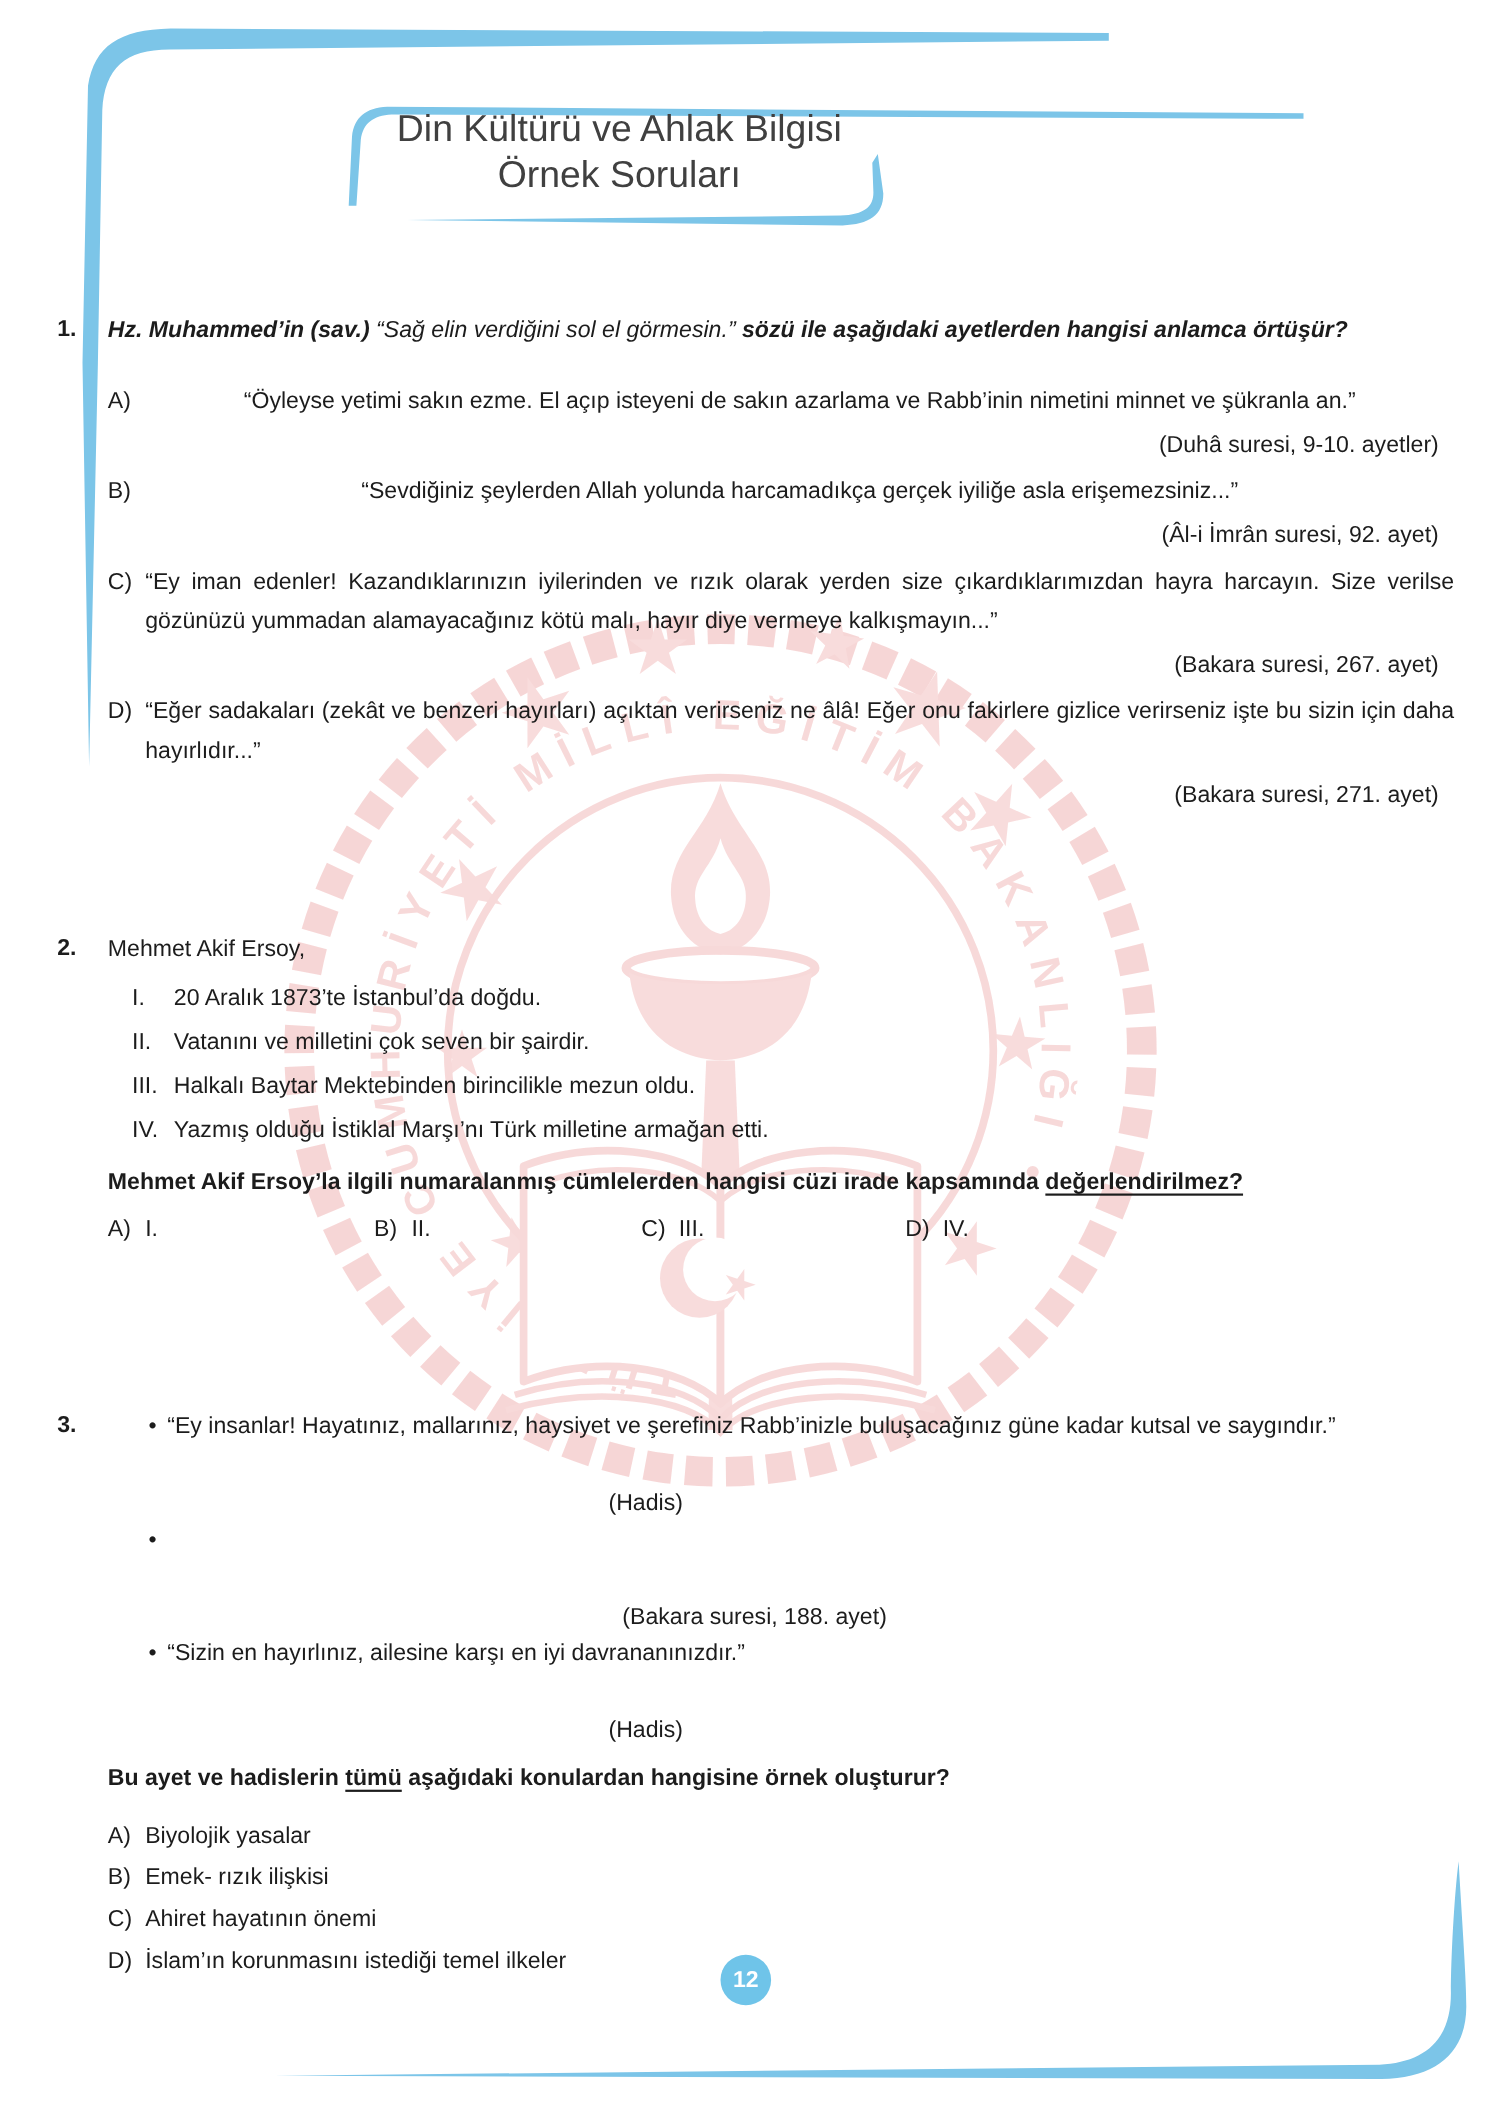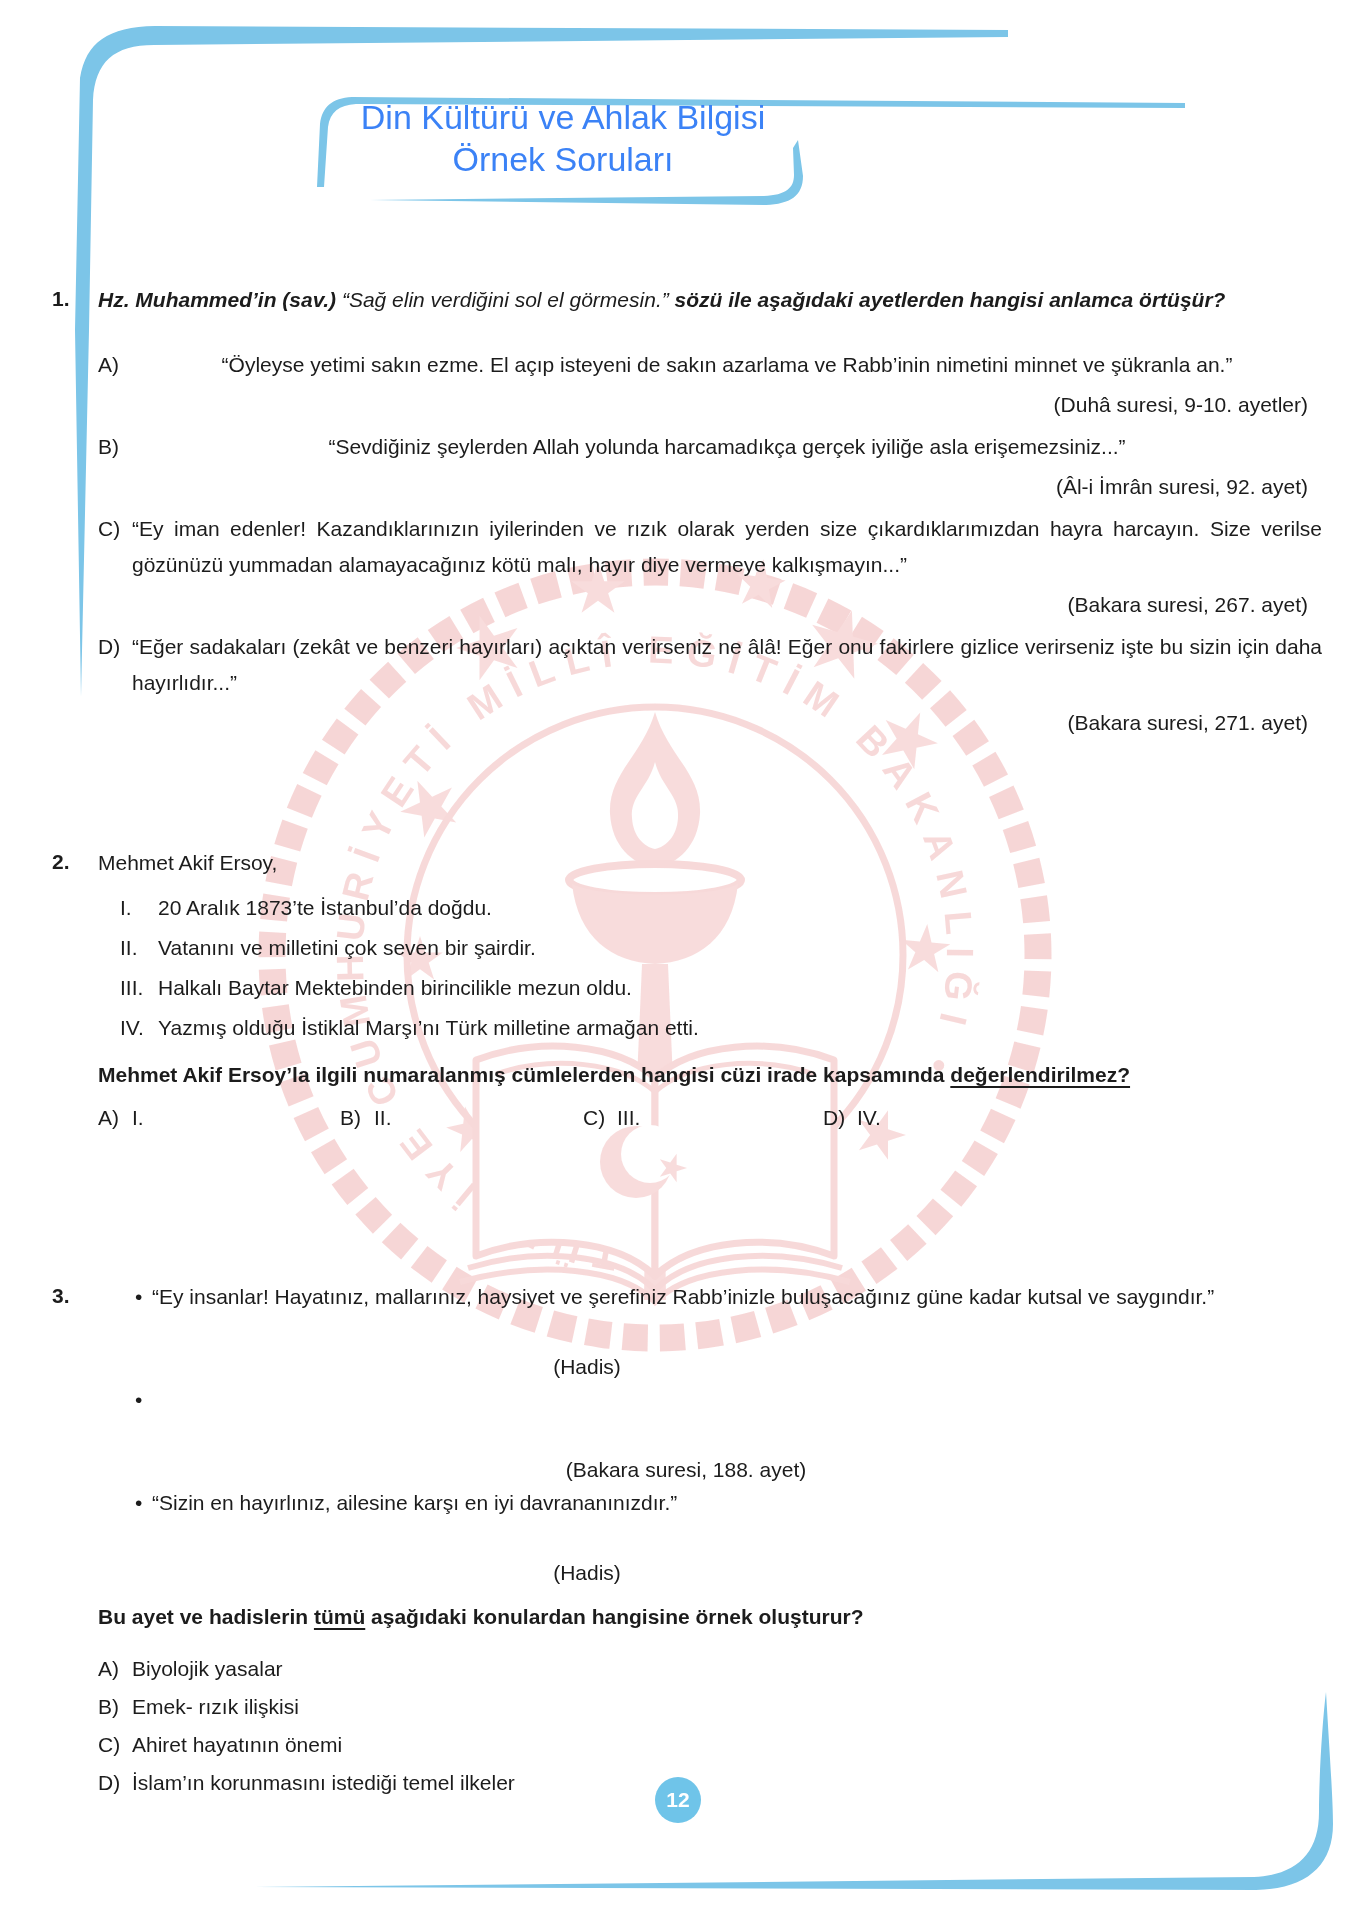--- a/index.html
+++ b/index.html
@@ -7,21 +7,21 @@
     position:relative;width:1358px;height:1920px;background:#ffffff;overflow:hidden;
     font-family:"Liberation Sans", sans-serif;color:#1c1c1c;
   }
   svg.layer{position:absolute;left:0;top:0;pointer-events:none;}
   .wm{z-index:0;}
   .deco{z-index:1;}
   .content{position:absolute;z-index:2;left:0;top:0;width:100%;height:100%;}
 
   
   .title-box{position:absolute;left:332px;top:96px;width:462px;text-align:center;}
-  .title-line{font-size:34px;line-height:42px;color:#3b82f6;}
+  .title-line{font-size:34px;line-height:42px;color:#404040;}
 
   
   .q{position:absolute;left:52px;width:1270px;font-size:21px;}
   .qnum{position:absolute;left:0;top:0;font-weight:bold;}
   .qbody{margin-left:46px;}
   .stem{line-height:26px;white-space:nowrap;font-style:italic;}
   .b{font-weight:bold;}
   .u{text-decoration:underline;text-decoration-thickness:2px;text-underline-offset:4px;}
 
   .opt{display:flex;line-height:36px;margin-top:9px;}

